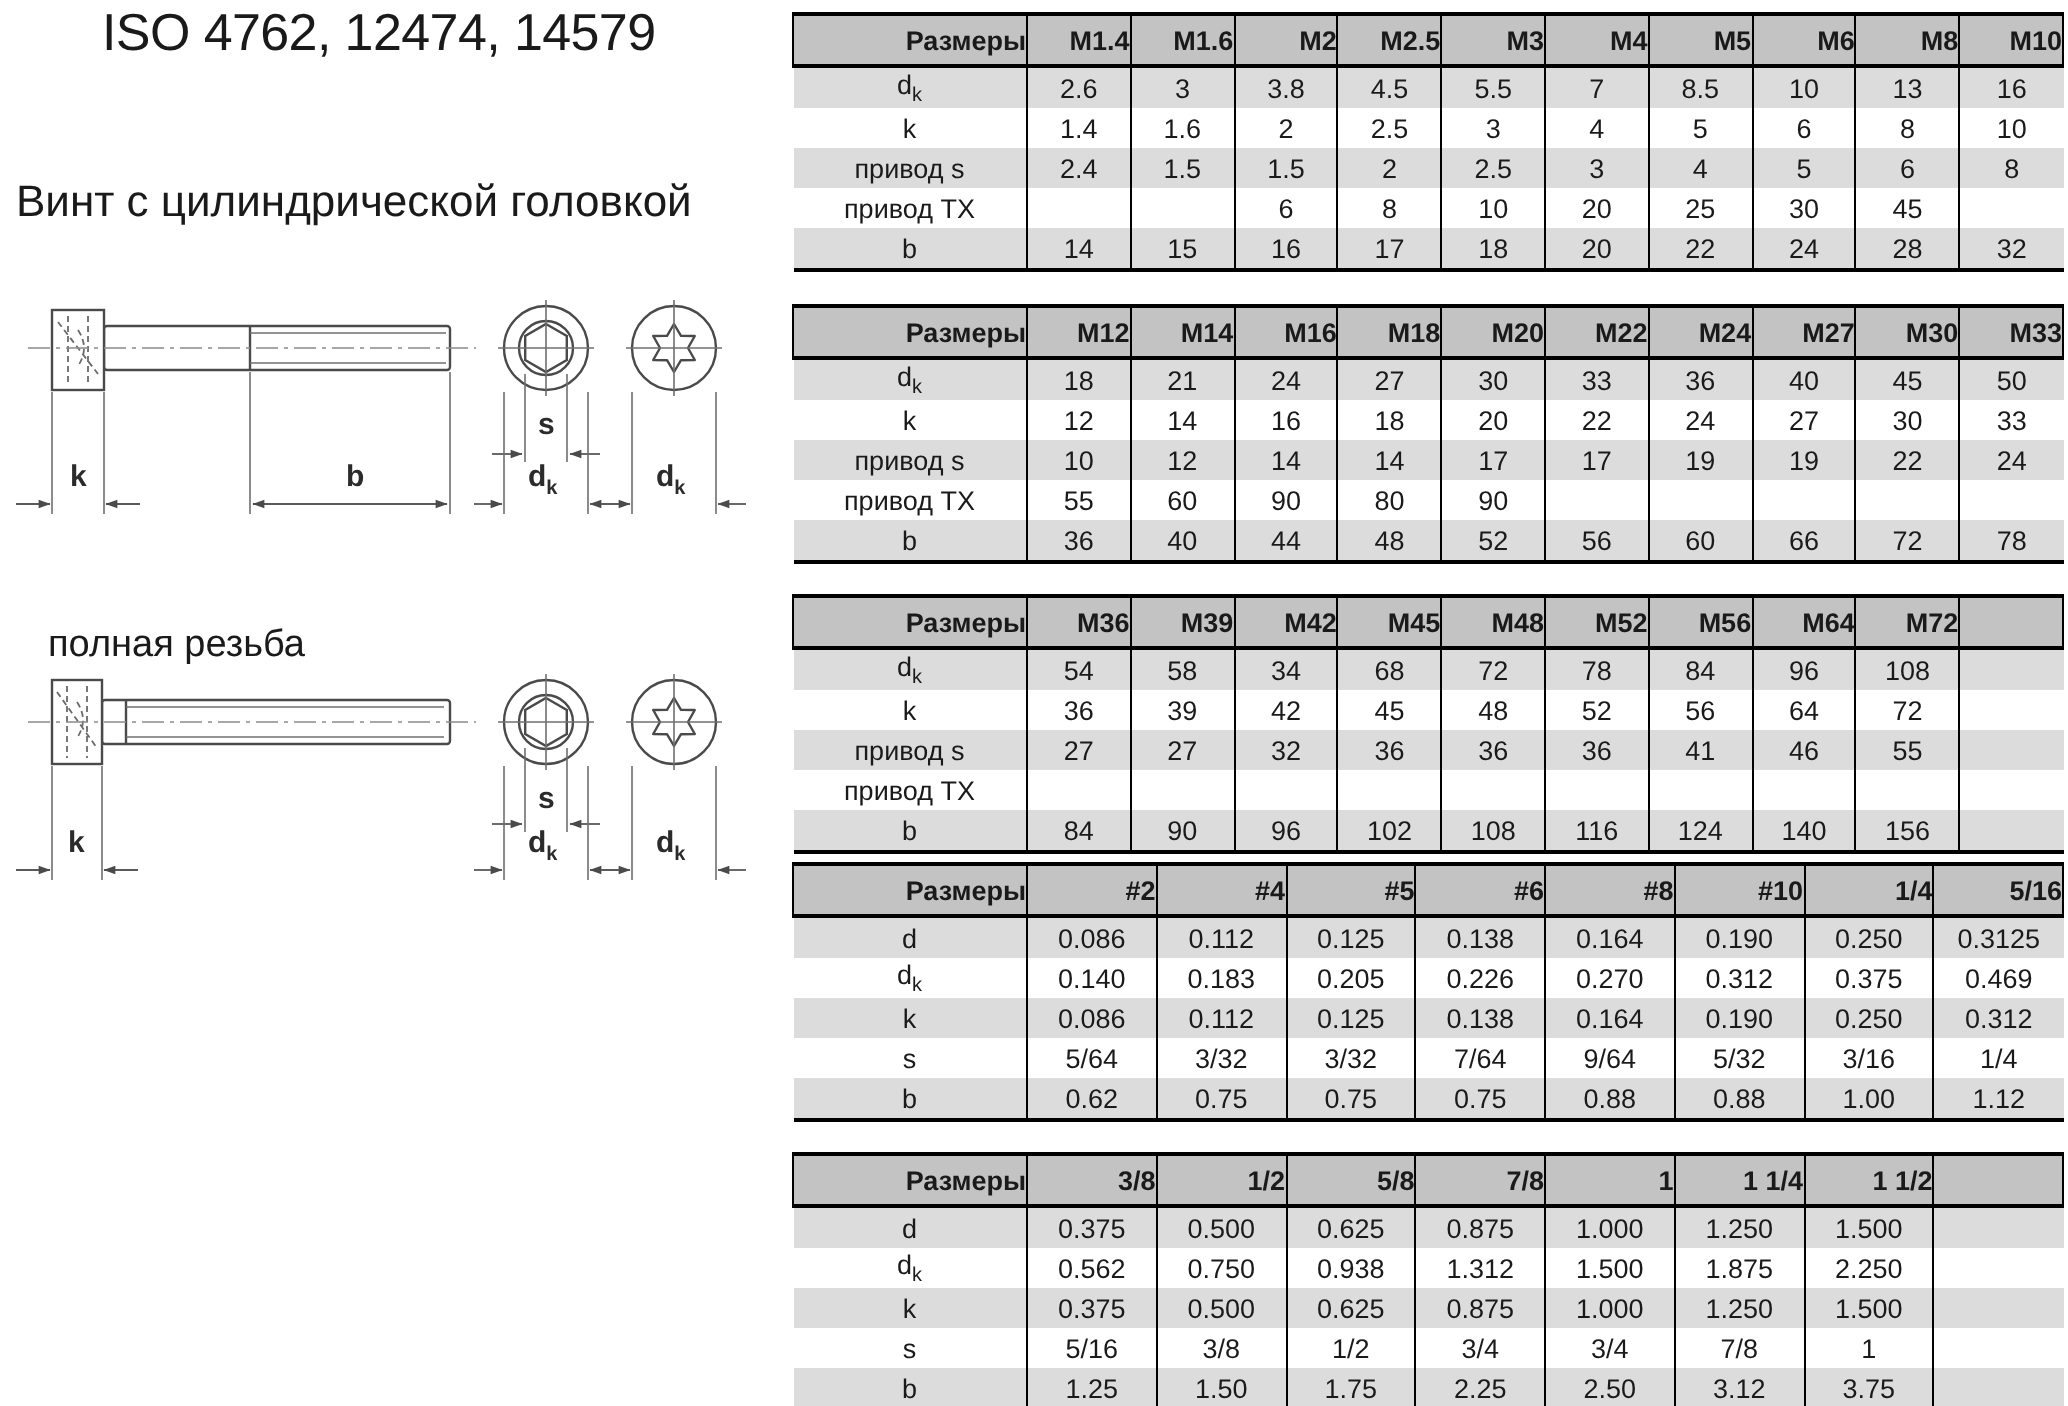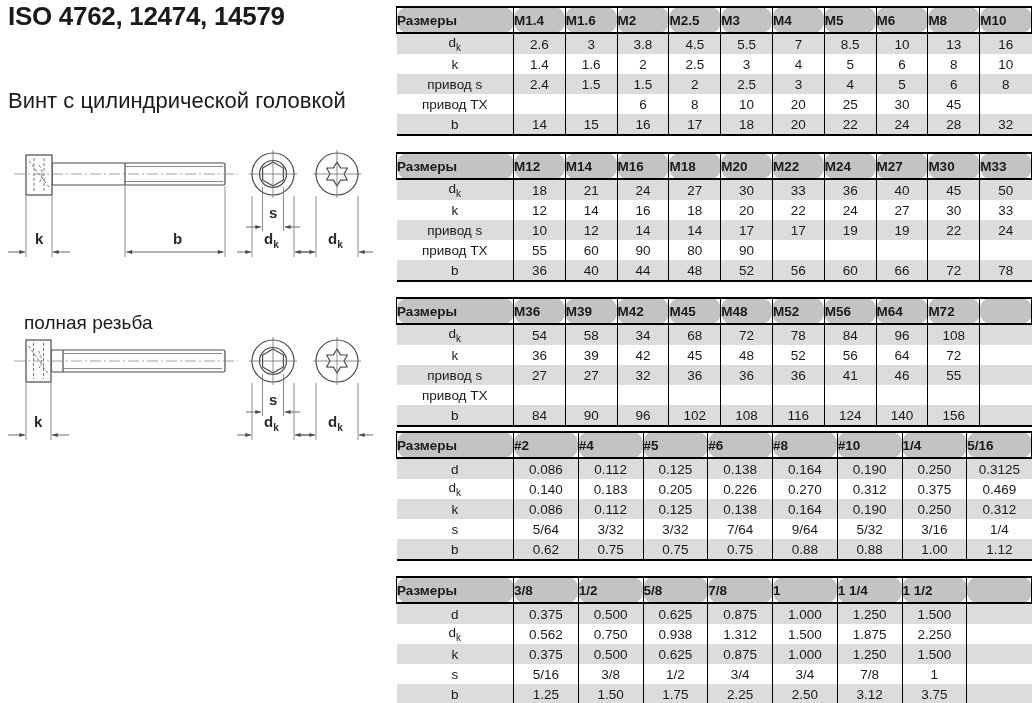--- a/index.html
+++ b/index.html
@@ -4,21 +4,21 @@
 <style>
   html,body { margin:0; padding:0; background:#ffffff; }
   body {
     width:1034px; height:703px; position:relative; overflow:hidden;
     font-family:"Liberation Sans", sans-serif; color:#1a1a1a;
   }
   .abs { position:absolute; }
 
   
   #title-block { left:8px; top:0px; }
-  #title-block .tline { font-weight:bold; font-size:26px; line-height:33px; letter-spacing:-0.3px; }
+  #title-block .tline { font-weight:normal; font-size:26px; line-height:33px; letter-spacing:-0.3px;margin-left:43px; }
   #product-name { left:8px; top:88px; font-size:22px; }
   #thread-note  { left:24px; top:312px; font-size:19px; }
 
   
   .dim-label { position:absolute; font-weight:bold; font-size:15px; color:#2b2b2b; line-height:15px; }
   .dim-label sub { font-size:10px; }
 
   
   svg .ln   { stroke:#4a4a4a; stroke-width:1.2; fill:none; }
   svg .fill { fill:#ffffff; }
@@ -32,22 +32,21 @@
   table.spec {
     border-collapse:collapse; table-layout:fixed; width:100%;
     border-top:2px solid var(--table-border,#000);
     border-bottom:2px solid var(--table-border,#000);
     font-size:13.5px;
   }
   table.spec th {
     background:var(--table-header-bg,#c3c3c3);
     font-weight:bold; height:24px; padding:0;
     border-bottom:2px solid var(--table-border,#000);
-    text-align:left;
-    border-radius:11px;
+    text-align:right;
   }
   table.spec td { height:20px; padding:0; text-align:center; background:var(--table-row-bg,#fff); }
   table.spec th + th, table.spec td + td { border-left:1px solid var(--table-border,#000); }
   table.spec th:first-child { border-left:1px solid var(--table-border,#000); }
   table.spec th:last-child  { border-right:1px solid var(--table-border,#000); }
   table.spec tbody tr:nth-child(odd) td { background:var(--table-row-alt-bg,#dcdcdc); }
   table.spec td.rowlabel sub, table.spec th sub { font-size:10px; }
 </style>
 </head>
 <body>

